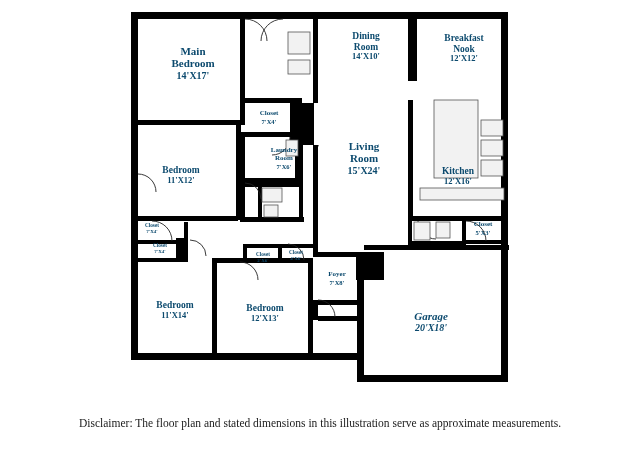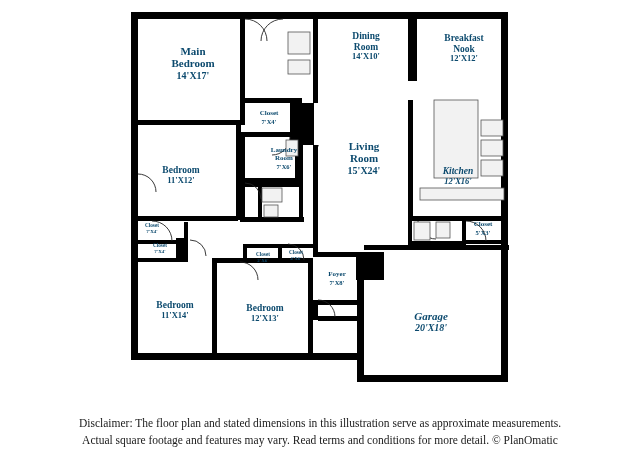--- a/index.html
+++ b/index.html
@@ -222,21 +222,21 @@
   <span class="nm">Nook</span>
   <span class="dm">12'X12'</span>
 </div>
 
 <div class="room-label sz-big" style="left:364px; top:158px;">
   <span class="nm">Living</span>
   <span class="nm">Room</span>
   <span class="dm">15'X24'</span>
 </div>
 
-<div class="room-label sz-med" style="left:458px; top:176px;font-style:italic;">
+<div class="room-label sz-med" style="left:458px; top:176px;">
   <span class="nm">Kitchen</span>
   <span class="dm">12'X16'</span>
 </div>
 
 <div class="room-label sz-big" style="left:431px; top:322px;font-style:italic;">
   <span class="nm">Garage</span>
   <span class="dm">20'X18'</span>
 </div>
 
 <div class="room-label sz-sm" style="left:337px; top:279px;">
@@ -277,14 +277,13 @@
 
 <div class="room-label sz-xs" style="left:296px; top:256px;">
   <span class="nm">Closet</span>
   <span class="dm">4'X6'</span>
 </div>
 
 <div class="fp-label" style="left:316px; top:146px;">FP</div>
 
 <div id="disclaimer">
   <div>Disclaimer: The floor plan and stated dimensions in this illustration serve as approximate measurements.</div>
-  <div>Actual square footage and features may vary. Read terms and conditions for more detail. © PlanOmatic</div>
 </div>
 
 </body></html>

